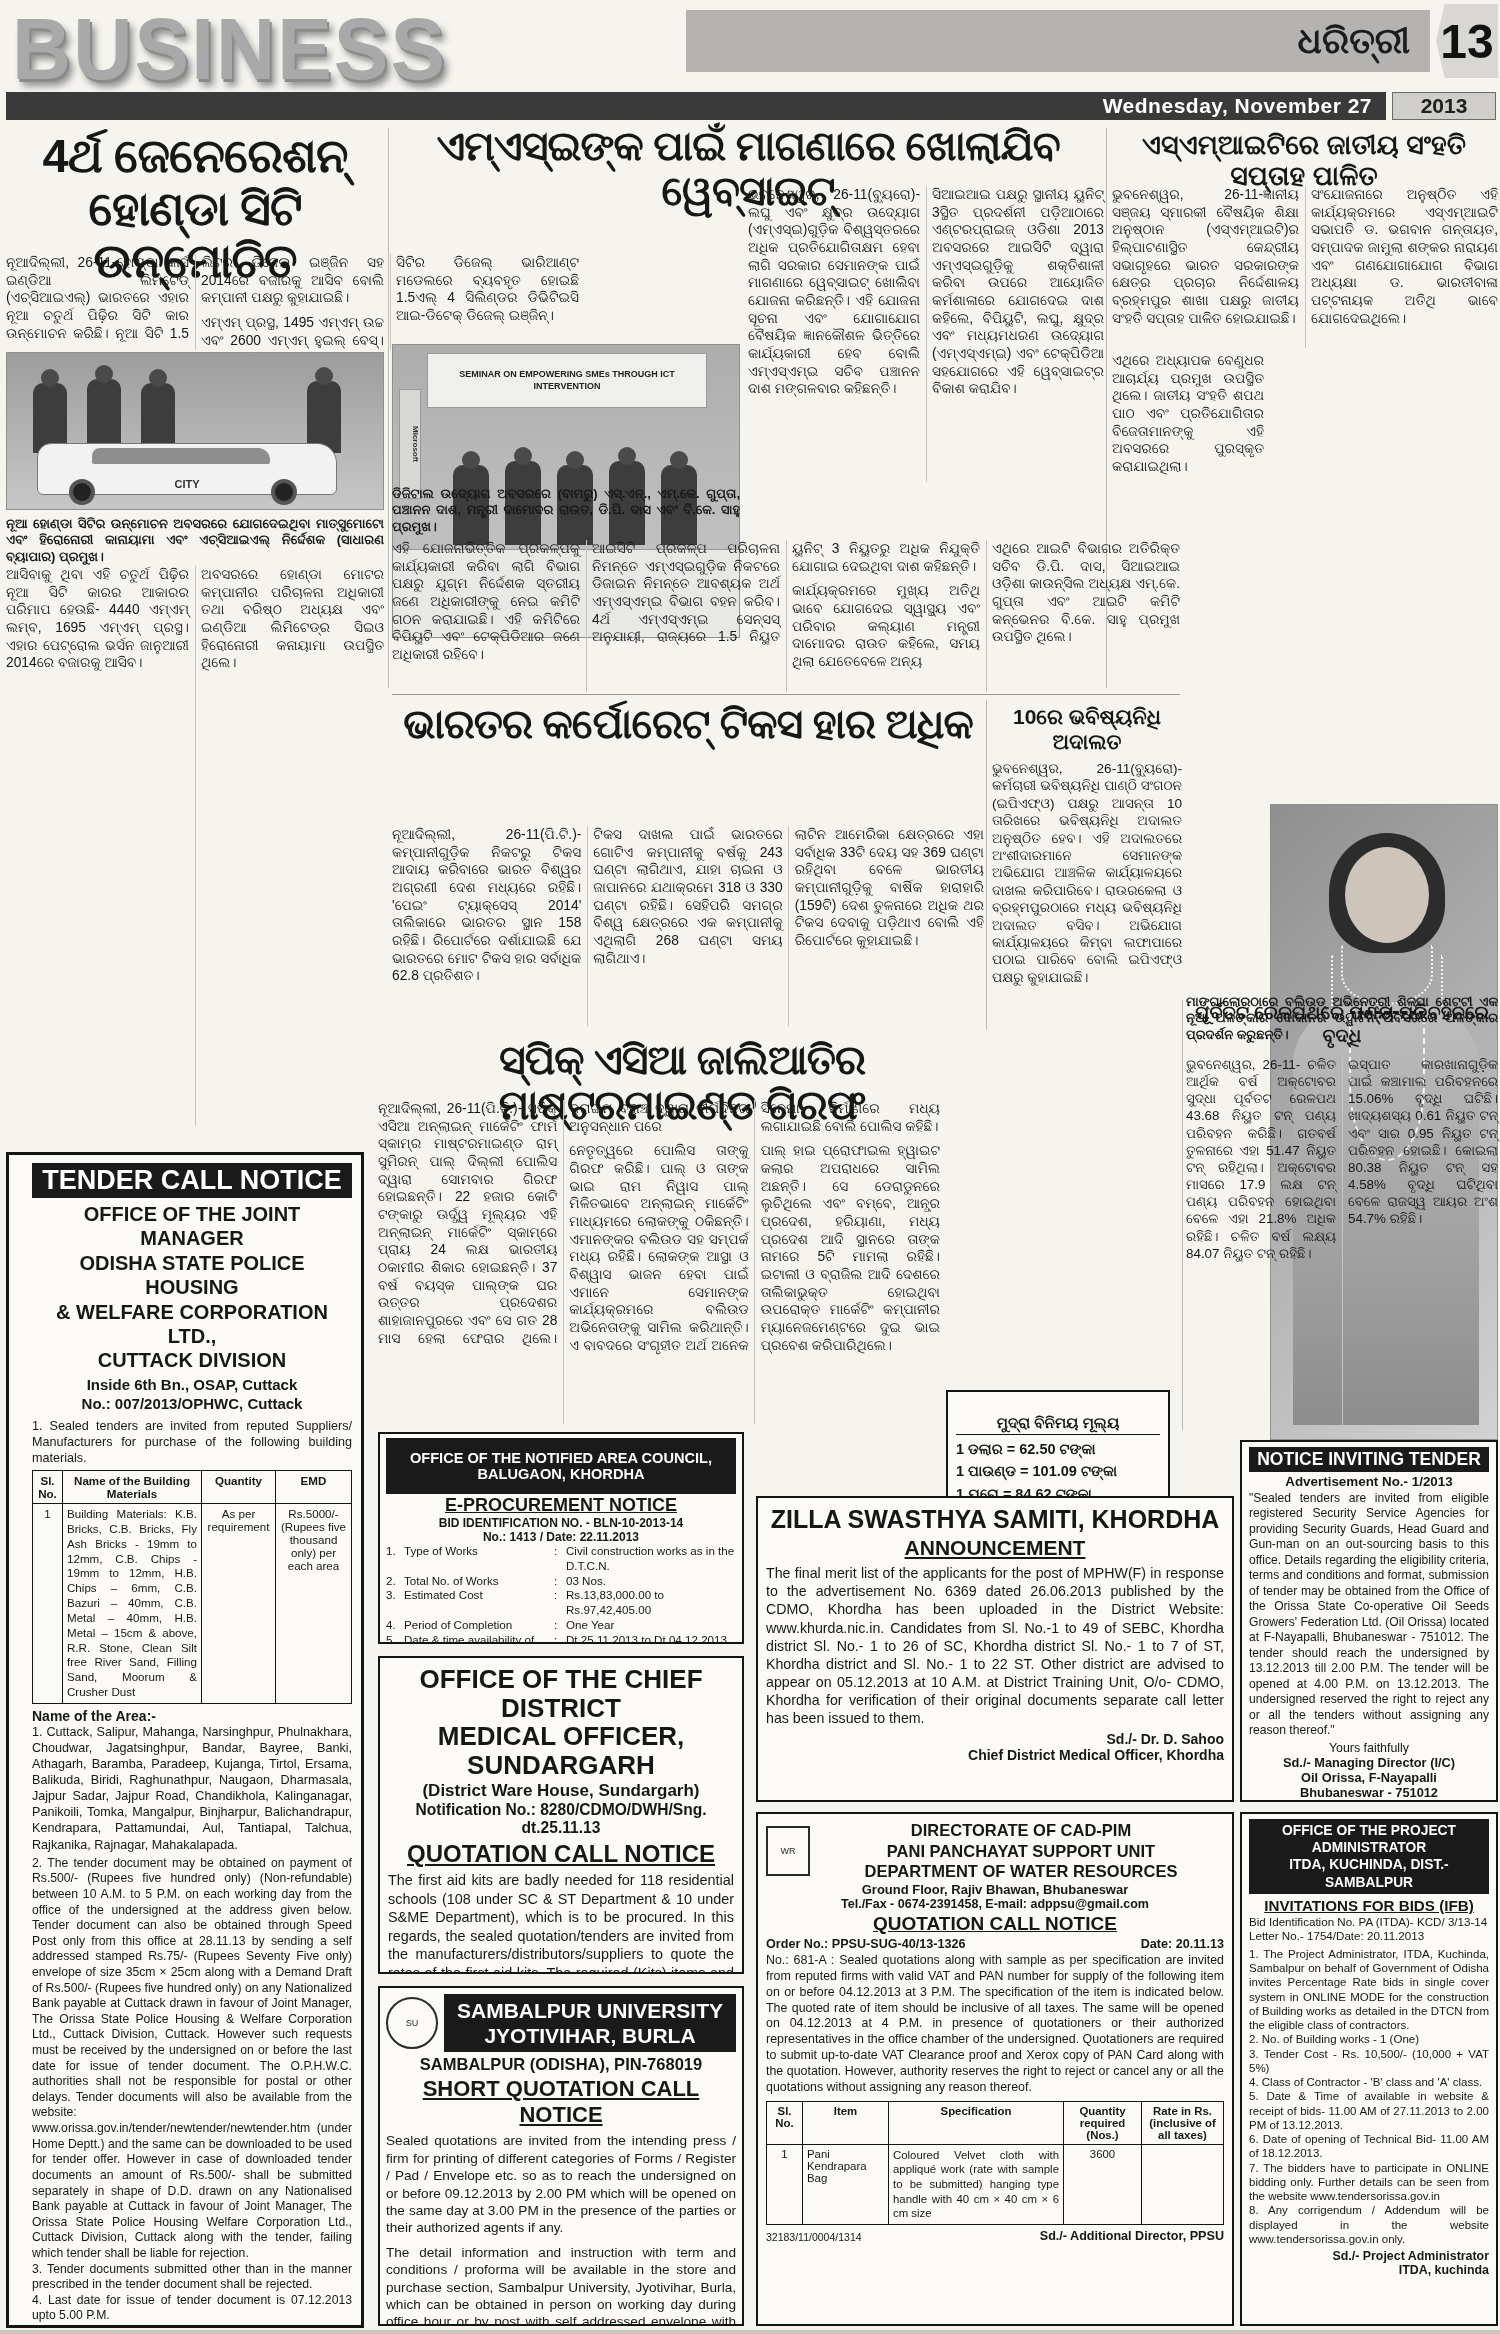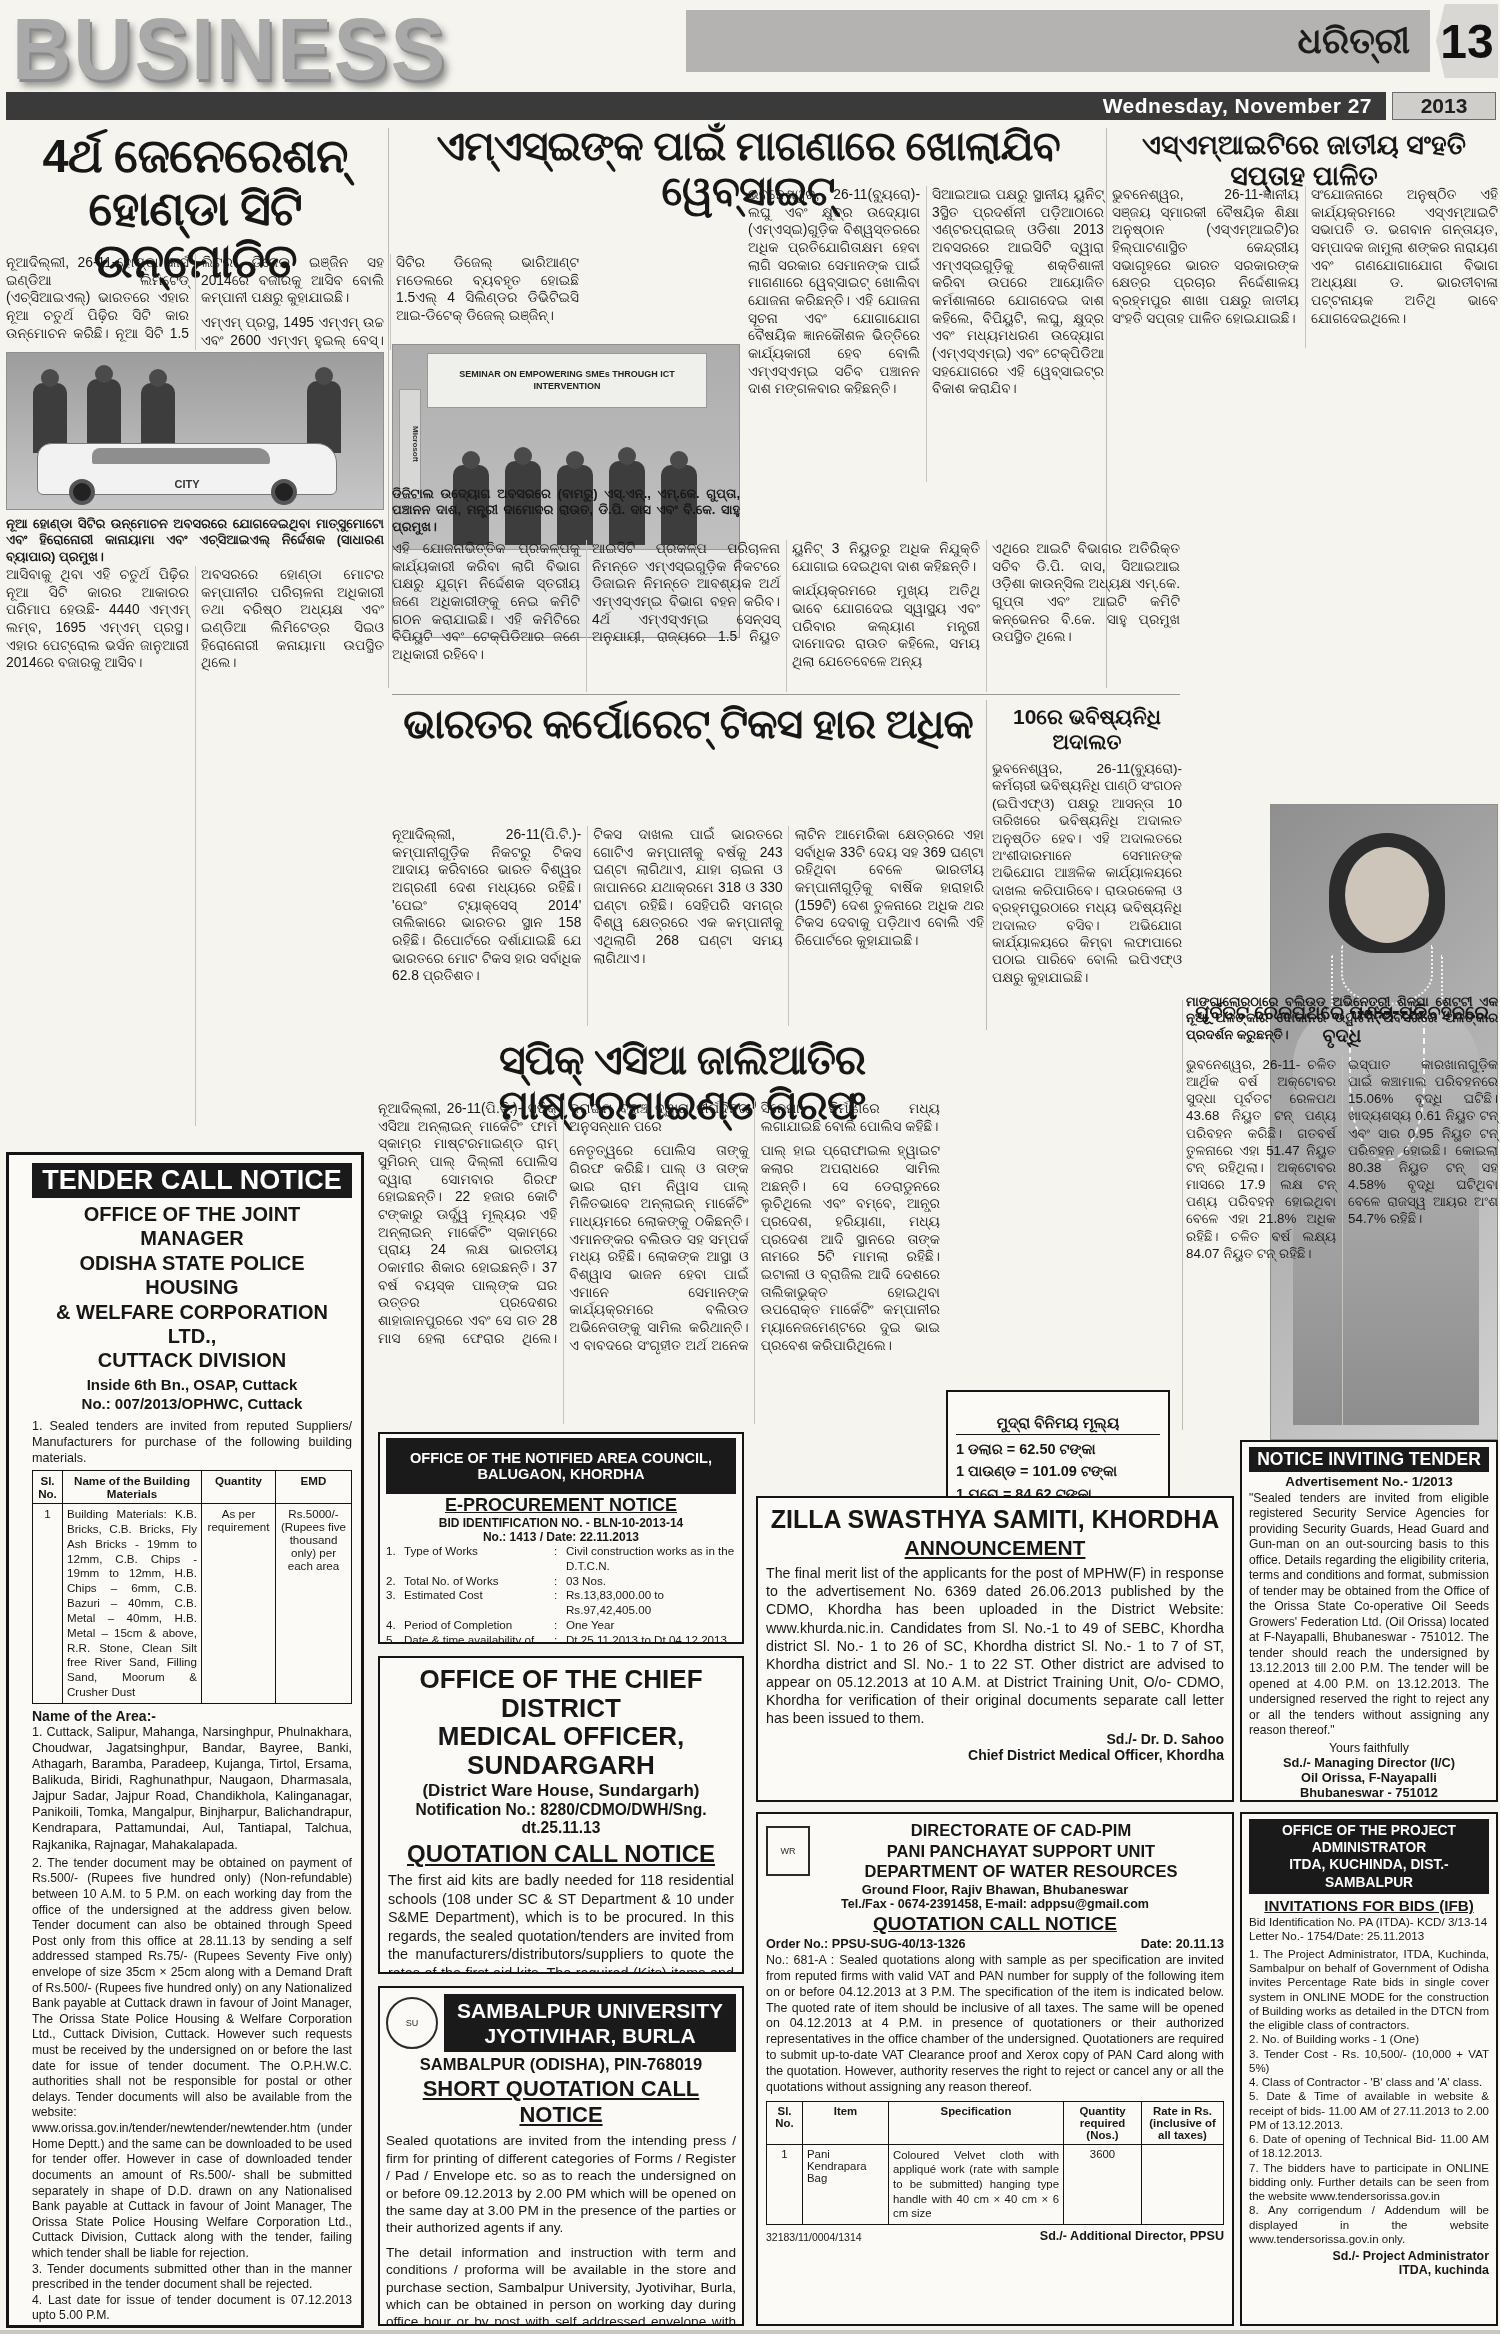--- a/index.html
+++ b/index.html
@@ -136,20 +136,23 @@
     <p>ଏହି ଯୋଜନାଭିତ୍ତିକ ପ୍ରକଳ୍ପକୁ କାର୍ଯ୍ୟକାରୀ କରିବା ଲାଗି ବିଭାଗ ପକ୍ଷରୁ ଯୁଗ୍ମ ନିର୍ଦ୍ଦେଶକ ସ୍ତରୀୟ ଜଣେ ଅଧିକାରୀଙ୍କୁ ନେଇ କମିଟି ଗଠନ କରାଯାଇଛି। ଏହି କମିଟିରେ ବିପିୟୁଟି ଏବଂ ଟେକ୍ପିଡିଆର ଜଣେ ଅଧିକାରୀ ରହିବେ।</p>
     <p>ଆଇସିଟି ପ୍ରକଳ୍ପ ପରିଚାଳନା ନିମନ୍ତେ ଏମ୍ଏସ୍ଇଗୁଡ଼ିକ ନିକଟରେ ଡିଜାଇନ ନିମନ୍ତେ ଆବଶ୍ୟକ ଅର୍ଥ ଏମ୍ଏସ୍ଏମ୍ଇ ବିଭାଗ ବହନ କରିବ। 4ର୍ଥ ଏମ୍ଏସ୍ଏମ୍ଇ ସେନ୍ସସ୍ ଅନୁଯାୟୀ, ରାଜ୍ୟରେ 1.5 ନିୟୁତ ୟୁନିଟ୍ 3 ନିୟୁତରୁ ଅଧିକ ନିଯୁକ୍ତି ଯୋଗାଇ ଦେଇଥିବା ଦାଶ କହିଛନ୍ତି।</p>
     <p>କାର୍ଯ୍ୟକ୍ରମରେ ମୁଖ୍ୟ ଅତିଥି ଭାବେ ଯୋଗଦେଇ ସ୍ୱାସ୍ଥ୍ୟ ଏବଂ ପରିବାର କଲ୍ୟାଣ ମନ୍ତ୍ରୀ ଦାମୋଦର ରାଉତ କହିଲେ, ସମୟ ଥିଲା ଯେତେବେଳେ ଅନ୍ୟ</p>
     <p>ଏଥିରେ ଆଇଟି ବିଭାଗର ଅତିରିକ୍ତ ସଚିବ ଡି.ପି. ଦାସ, ସିଆଇଆଇ ଓଡ଼ିଶା କାଉନ୍ସିଲ ଅଧ୍ୟକ୍ଷ ଏମ୍.କେ. ଗୁପ୍ତା ଏବଂ ଆଇଟି କମିଟି କନ୍ଭେନର ବି.କେ. ସାହୁ ପ୍ରମୁଖ ଉପସ୍ଥିତ ଥିଲେ।</p>
   </div>
 
   <div class="abs hl-md" style="left:1110px;top:130px;width:388px;">ଏସ୍ଏମ୍ଆଇଟିରେ ଜାତୀୟ ସଂହତି ସପ୍ତାହ ପାଳିତ</div>
   <div class="abs jtext c2" style="left:1112px;top:186px;width:386px;height:162px;font-size:13.8px;">
     <p>ଭୁବନେଶ୍ୱର, 26-11-ଜ୍ଞାନୀୟ ସଞ୍ଜୟ ସ୍ମାରକୀ ବୈଷୟିକ ଶିକ୍ଷା ଅନୁଷ୍ଠାନ (ଏସ୍ଏମ୍ଆଇଟି)ର ହିଲ୍ପାଟଣାସ୍ଥିତ କେନ୍ଦ୍ରୀୟ ସଭାଗୃହରେ ଭାରତ ସରକାରଙ୍କ କ୍ଷେତ୍ର ପ୍ରଚାର ନିର୍ଦ୍ଦେଶାଳୟ ବ୍ରହ୍ମପୁର ଶାଖା ପକ୍ଷରୁ ଜାତୀୟ ସଂହତି ସପ୍ତାହ ପାଳିତ ହୋଇଯାଇଛି।</p>
     <p>ସଂଯୋଜନାରେ ଅନୁଷ୍ଠିତ ଏହି କାର୍ଯ୍ୟକ୍ରମରେ ଏସ୍ଏମ୍ଆଇଟି ସଭାପତି ଡ. ଭଗବାନ ଗନ୍ତାୟତ, ସମ୍ପାଦକ ଜାମୁଲା ଶଙ୍କର ନାରାୟଣ ଏବଂ ଗଣଯୋଗାଯୋଗ ବିଭାଗ ଅଧ୍ୟକ୍ଷା ଡ. ଭାରତୀବାଳା ପଟ୍ଟନାୟକ ଅତିଥି ଭାବେ ଯୋଗଦେଇଥିଲେ।</p>
+  </div>
+  <div class="abs jtext" style="left:1112px;top:352px;width:152px;height:338px;font-size:13.8px;">
+    <p>ଏଥିରେ ଅଧ୍ୟାପକ ବେଣୁଧର ଆଚାର୍ଯ୍ୟ ପ୍ରମୁଖ ଉପସ୍ଥିତ ଥିଲେ। ଜାତୀୟ ସଂହତି ଶପଥ ପାଠ ଏବଂ ପ୍ରତିଯୋଗିତାର ବିଜେତାମାନଙ୍କୁ ଏହି ଅବସରରେ ପୁରସ୍କୃତ କରାଯାଇଥିଲା।</p>
   </div>
   <div class="abs photo" style="left:1270px;top:352px;width:228px;height:636px;background:linear-gradient(135deg,#8f8f8f,#d2d2d2);">
     <div class="hair" style="left:58px;top:28px;width:116px;height:120px;"></div>
     <div class="head" style="left:74px;top:42px;width:84px;height:96px;"></div>
     <div class="necklace" style="left:70px;top:140px;width:92px;height:60px;"></div>
     <div class="necklace" style="left:60px;top:150px;width:112px;height:110px;"></div>
     <div style="position:absolute;left:22px;top:200px;width:186px;height:420px;background:linear-gradient(#bdbdbd,#8d8d8d);border-radius:60px 60px 0 0;"></div>
     <div class="necklace" style="left:78px;top:206px;width:76px;height:150px;border-style:dashed;"></div>
   </div>
   <div class="abs caption" style="left:1186px;top:994px;width:312px;font-weight:bold;">ମାଙ୍ଗାଲୋରଠାରେ ବଲିଉଡ୍ ଅଭିନେତ୍ରୀ ଶିଳ୍ପା ଶେଟ୍ଟୀ ଏକ ନୂଆ ଅଳଙ୍କାର ଦୋକାନର ଉଦ୍ଘାଟନ ଅବସରରେ ଅଳଙ୍କାର ପ୍ରଦର୍ଶନ କରୁଛନ୍ତି।</div>
@@ -367,21 +370,21 @@
     <div class="ctr" style="font-weight:bold;font-size:12.8px;">Bhubaneswar - 751012</div>
   </div>
 
   <div class="abs nbox2" style="left:1240px;top:1812px;width:258px;height:514px;padding:5px 7px;">
     <div class="blackbar" style="font-size:13.8px;line-height:1.25;padding:3px 0;">
       <div>OFFICE OF THE PROJECT ADMINISTRATOR</div>
       <div>ITDA, KUCHINDA, DIST.- SAMBALPUR</div>
     </div>
     <div class="ctr u" style="font-weight:bold;font-size:15.2px;margin:3px 0 1px;">INVITATIONS FOR BIDS (IFB)</div>
     <div style="font-size:11.6px;line-height:1.25;">Bid Identification No. PA (ITDA)- KCD/ 3/13-14</div>
-    <div style="font-size:11.6px;line-height:1.25;margin-bottom:3px;">Letter No.- 1754/Date: 25.11.2013</div>
+    <div style="font-size:11.6px;line-height:1.25;margin-bottom:3px;">Letter No.- 1754/Date: 20.11.2013</div>
     <div class="jtext" style="font-size:11.5px;line-height:1.24;">1.  The Project Administrator, ITDA, Kuchinda, Sambalpur on behalf of Government of Odisha invites Percentage Rate bids in single cover system in ONLINE MODE for the construction of Building works as detailed in the DTCN from the eligible class of contractors.</div>
     <div class="jtext" style="font-size:11.5px;line-height:1.24;">2.  No. of Building works - 1 (One)</div>
     <div class="jtext" style="font-size:11.5px;line-height:1.24;">3.  Tender Cost - Rs. 10,500/- (10,000 + VAT 5%)</div>
     <div class="jtext" style="font-size:11.5px;line-height:1.24;">4.  Class of Contractor - 'B' class and 'A' class.</div>
     <div class="jtext" style="font-size:11.5px;line-height:1.24;">5.  Date &amp; Time of available in website &amp; receipt of bids- 11.00 AM of 27.11.2013 to 2.00 PM of 13.12.2013.</div>
     <div class="jtext" style="font-size:11.5px;line-height:1.24;">6.  Date of opening of Technical Bid- 11.00 AM of 18.12.2013.</div>
     <div class="jtext" style="font-size:11.5px;line-height:1.24;">7.  The bidders have to participate in ONLINE bidding only. Further details can be seen from the website www.tendersorissa.gov.in</div>
     <div class="jtext" style="font-size:11.5px;line-height:1.24;">8.  Any corrigendum / Addendum will be displayed in the website www.tendersorissa.gov.in only.</div>
     <div class="sign" style="font-size:12.4px;margin-top:3px;">Sd./- Project Administrator</div>
     <div class="sign" style="font-size:12.4px;">ITDA, kuchinda</div>

